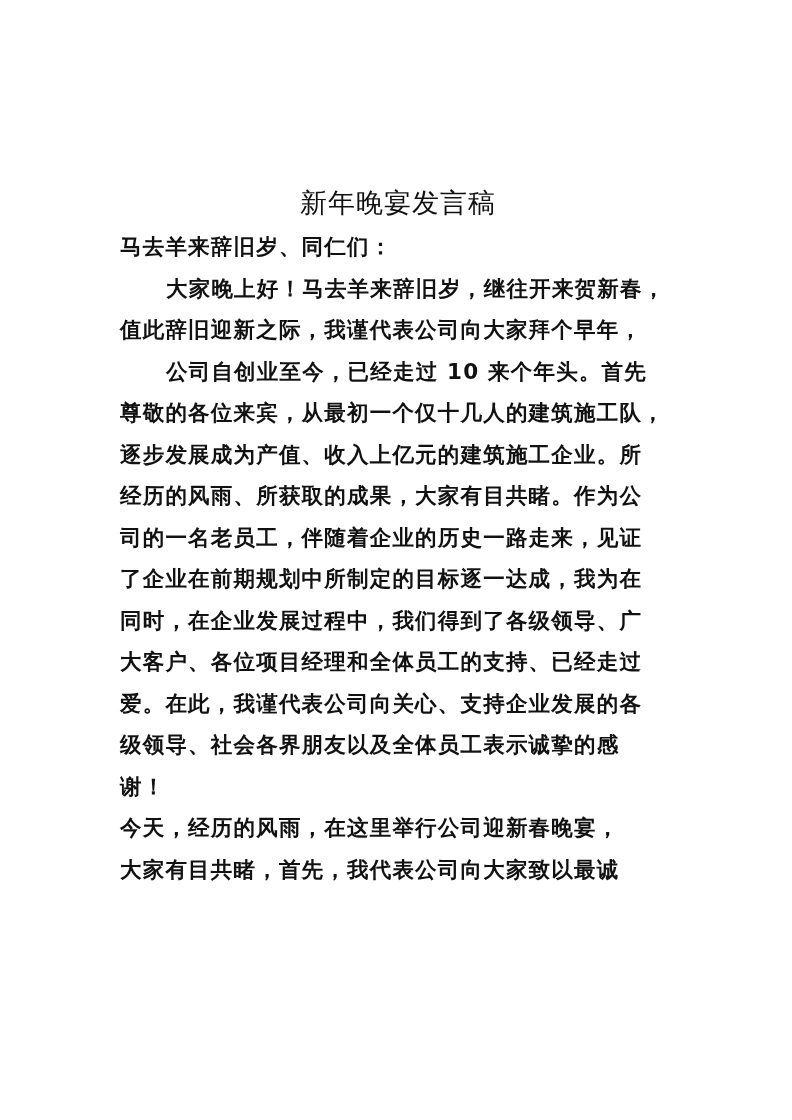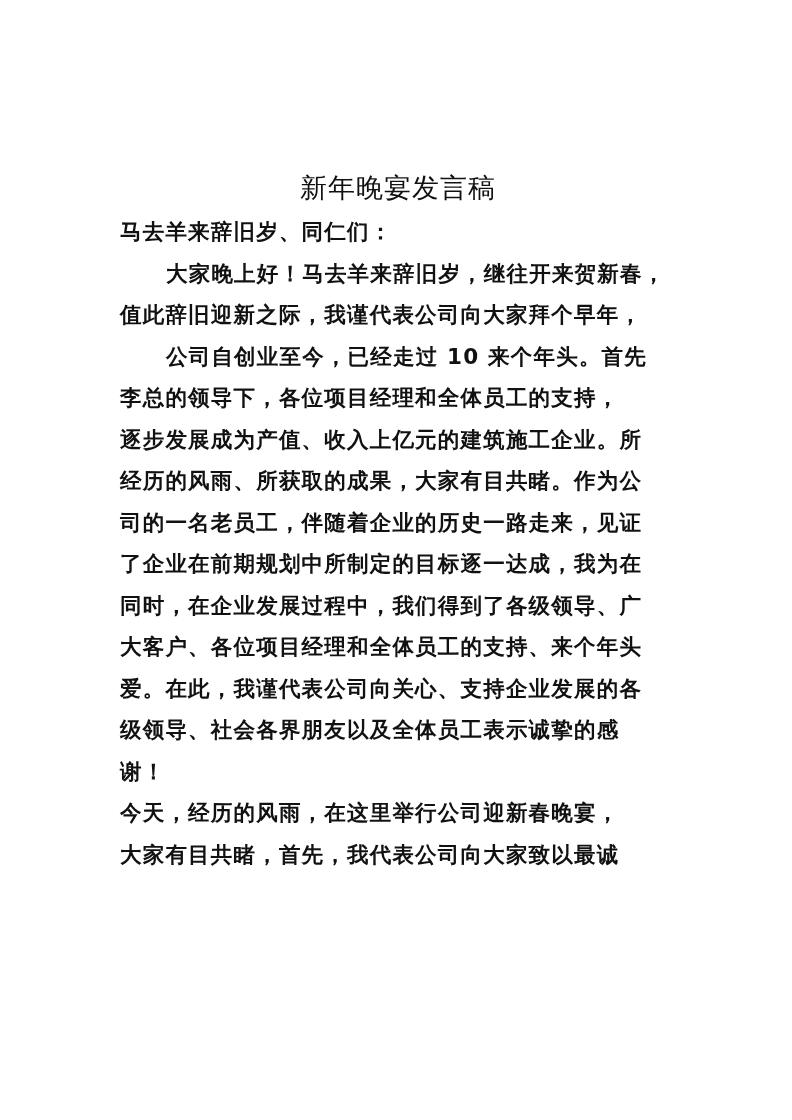--- a/index.html
+++ b/index.html
@@ -1,40 +1,40 @@
 <!DOCTYPE html>
 <html><head>
   <meta charset="utf-8">
   <style>
     html, body { margin: 0; padding: 0; background: #ffffff; }
     body { width: 792px; height: 1120px; position: relative; overflow: hidden;
            font-family: "DejaVu Sans", "Liberation Sans", sans-serif; color: #111; }
-    .page { position: absolute; left: 120px; top: 169px; width: 556px; }
+    .page { position: absolute; left: 120px; top: 184px; width: 556px; }
     .title { text-align: center; font-size: 27px; font-weight: normal; margin: 0 0 4px 0;
              line-height: 38px; letter-spacing: 1px; }
     .line { font-size: 21.5px; font-weight: bold; line-height: 41.5px; height: 41.5px;
             white-space: nowrap; letter-spacing: 1.2px; }
     .indent { padding-left: 46px; }
   </style>
 </head>
 <body>
 
 <div class="page">
   <h1 class="title">新年晚宴发言稿</h1>
   <div class="line">马去羊来辞旧岁、同仁们：</div>
   <div id="body-lines">
     <div class="line indent">大家晚上好！马去羊来辞旧岁，继往开来贺新春，</div>
     <div class="line">值此辞旧迎新之际，我谨代表公司向大家拜个早年，</div>
     <div class="line indent">公司自创业至今，已经走过 10 来个年头。首先</div>
-    <div class="line">李总的领导下，各位项目经理和全体员工的支持，</div>
+    <div class="line">尊敬的各位来宾，从最初一个仅十几人的建筑施工队，</div>
     <div class="line">逐步发展成为产值、收入上亿元的建筑施工企业。所</div>
     <div class="line">经历的风雨、所获取的成果，大家有目共睹。作为公</div>
     <div class="line">司的一名老员工，伴随着企业的历史一路走来，见证</div>
     <div class="line">了企业在前期规划中所制定的目标逐一达成，我为在</div>
     <div class="line">同时，在企业发展过程中，我们得到了各级领导、广</div>
-    <div class="line">大客户、各位项目经理和全体员工的支持、来个年头</div>
+    <div class="line">大客户、各位项目经理和全体员工的支持、已经走过</div>
     <div class="line">爱。在此，我谨代表公司向关心、支持企业发展的各</div>
     <div class="line">级领导、社会各界朋友以及全体员工表示诚挚的感</div>
     <div class="line">谢！</div>
     <div class="line">今天，经历的风雨，在这里举行公司迎新春晚宴，</div>
     <div class="line">大家有目共睹，首先，我代表公司向大家致以最诚</div>
   </div>
 </div>
 
 </body></html>

